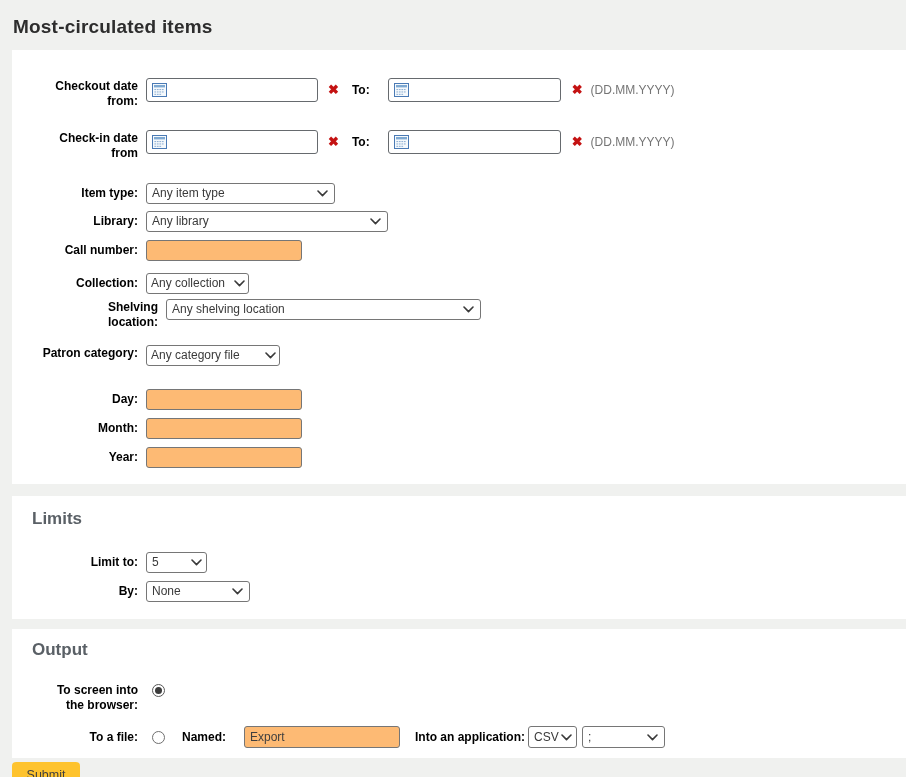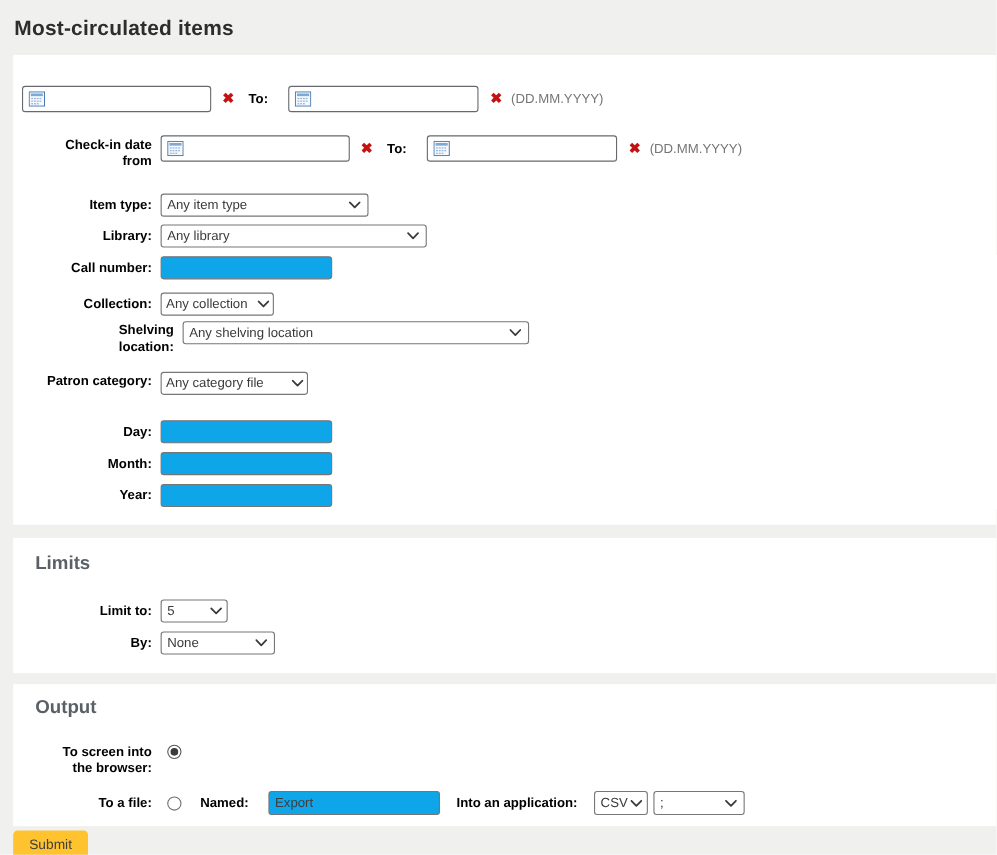--- a/index.html
+++ b/index.html
@@ -33,21 +33,21 @@
     width:126px; padding:3px 0 0 30px;
     text-align:right; font-weight:bold; font-size:12px;
     line-height:15px; color:#000; flex:none;
   }
   .field { margin-left:8px; }
   
   .text-input {
     height:21px; width:156px;
     border:1px solid #767676; border-radius:3px;
     font-family:"Liberation Sans",sans-serif; font-size:12px; color:#3f3f3f;
-    padding:0 5px; background:#0ea5e9; outline:none;
+    padding:0 5px; background:#fdba74; outline:none;
   }
   
   .date-input {
     height:24px; border:1px solid #666a6e; border-radius:3px;
     background:#fff; display:flex; align-items:center; padding-left:5px;
   }
   .date-input .cal { display:inline-flex; }
   .clear-x {
     font-size:13px; font-weight:bold; color:#c41212;
     line-height:24px; margin-left:10px; cursor:pointer;
@@ -108,20 +108,21 @@
 
 
 
 
 <h1 class="page-title">Most-circulated items</h1>
 
 
 <div class="panel panel-main">
 
   <div class="row r-checkout">
+    <div class="row-label" style="padding-top:1px">Checkout date from:</div>
     <div class="field date-input" style="width:172px">
       <span class="cal">
   <svg width="15" height="14" viewBox="0 0 15 14">
     <rect x="0.5" y="0.5" width="14" height="13" fill="#f5f9fc" stroke="#4a7ab5"></rect>
     <rect x="2" y="2" width="11" height="2.4" fill="#7ea9d2"></rect>
     <g fill="#93b3d6">
       <rect x="2.4" y="6" width="1.7" height="1.1"></rect>
               <rect x="4.9" y="6" width="1.7" height="1.1"></rect>
               <rect x="7.4" y="6" width="1.7" height="1.1"></rect>
               <rect x="9.9" y="6" width="1.7" height="1.1"></rect>
@@ -332,21 +333,21 @@
     <div class="row-label" style="padding-top:1px">To screen into the browser:</div>
     <span class="radio checked" style="margin-left:14px; margin-top:2px"></span>
   </div>
 
   <div class="row r-file">
     <div class="row-label">To a file:</div>
     <span class="radio" style="margin-left:14px"></span>
     <span class="bold-inline" style="margin-left:17px">Named:</span>
     <input class="text-input" style="margin-left: 18px; width: 156px; height: 22px;" value="Export">
     <span class="bold-inline" style="margin-left:15px">Into an application:</span>
-    <div class="select" style="width:49px; margin-left:15px; height:22px; padding:0 4px 0 5px">
+    <div class="select" style="width:49px; margin-left:3px; height:22px; padding:0 4px 0 5px">
       <span class="select-value">CSV</span>
       <span class="chev" style="margin-left:2px">
   <svg width="11" height="7" viewBox="0 0 11 7">
     <polyline points="1,1 5.5,5.6 10,1" fill="none" stroke="#3a3a3a" stroke-width="1.6" stroke-linecap="round" stroke-linejoin="round"></polyline>
   </svg>
 </span>
     </div>
     <div class="select" style="width:83px; margin-left:5px; height:22px">
       <span class="select-value">;</span>
       <span class="chev">

